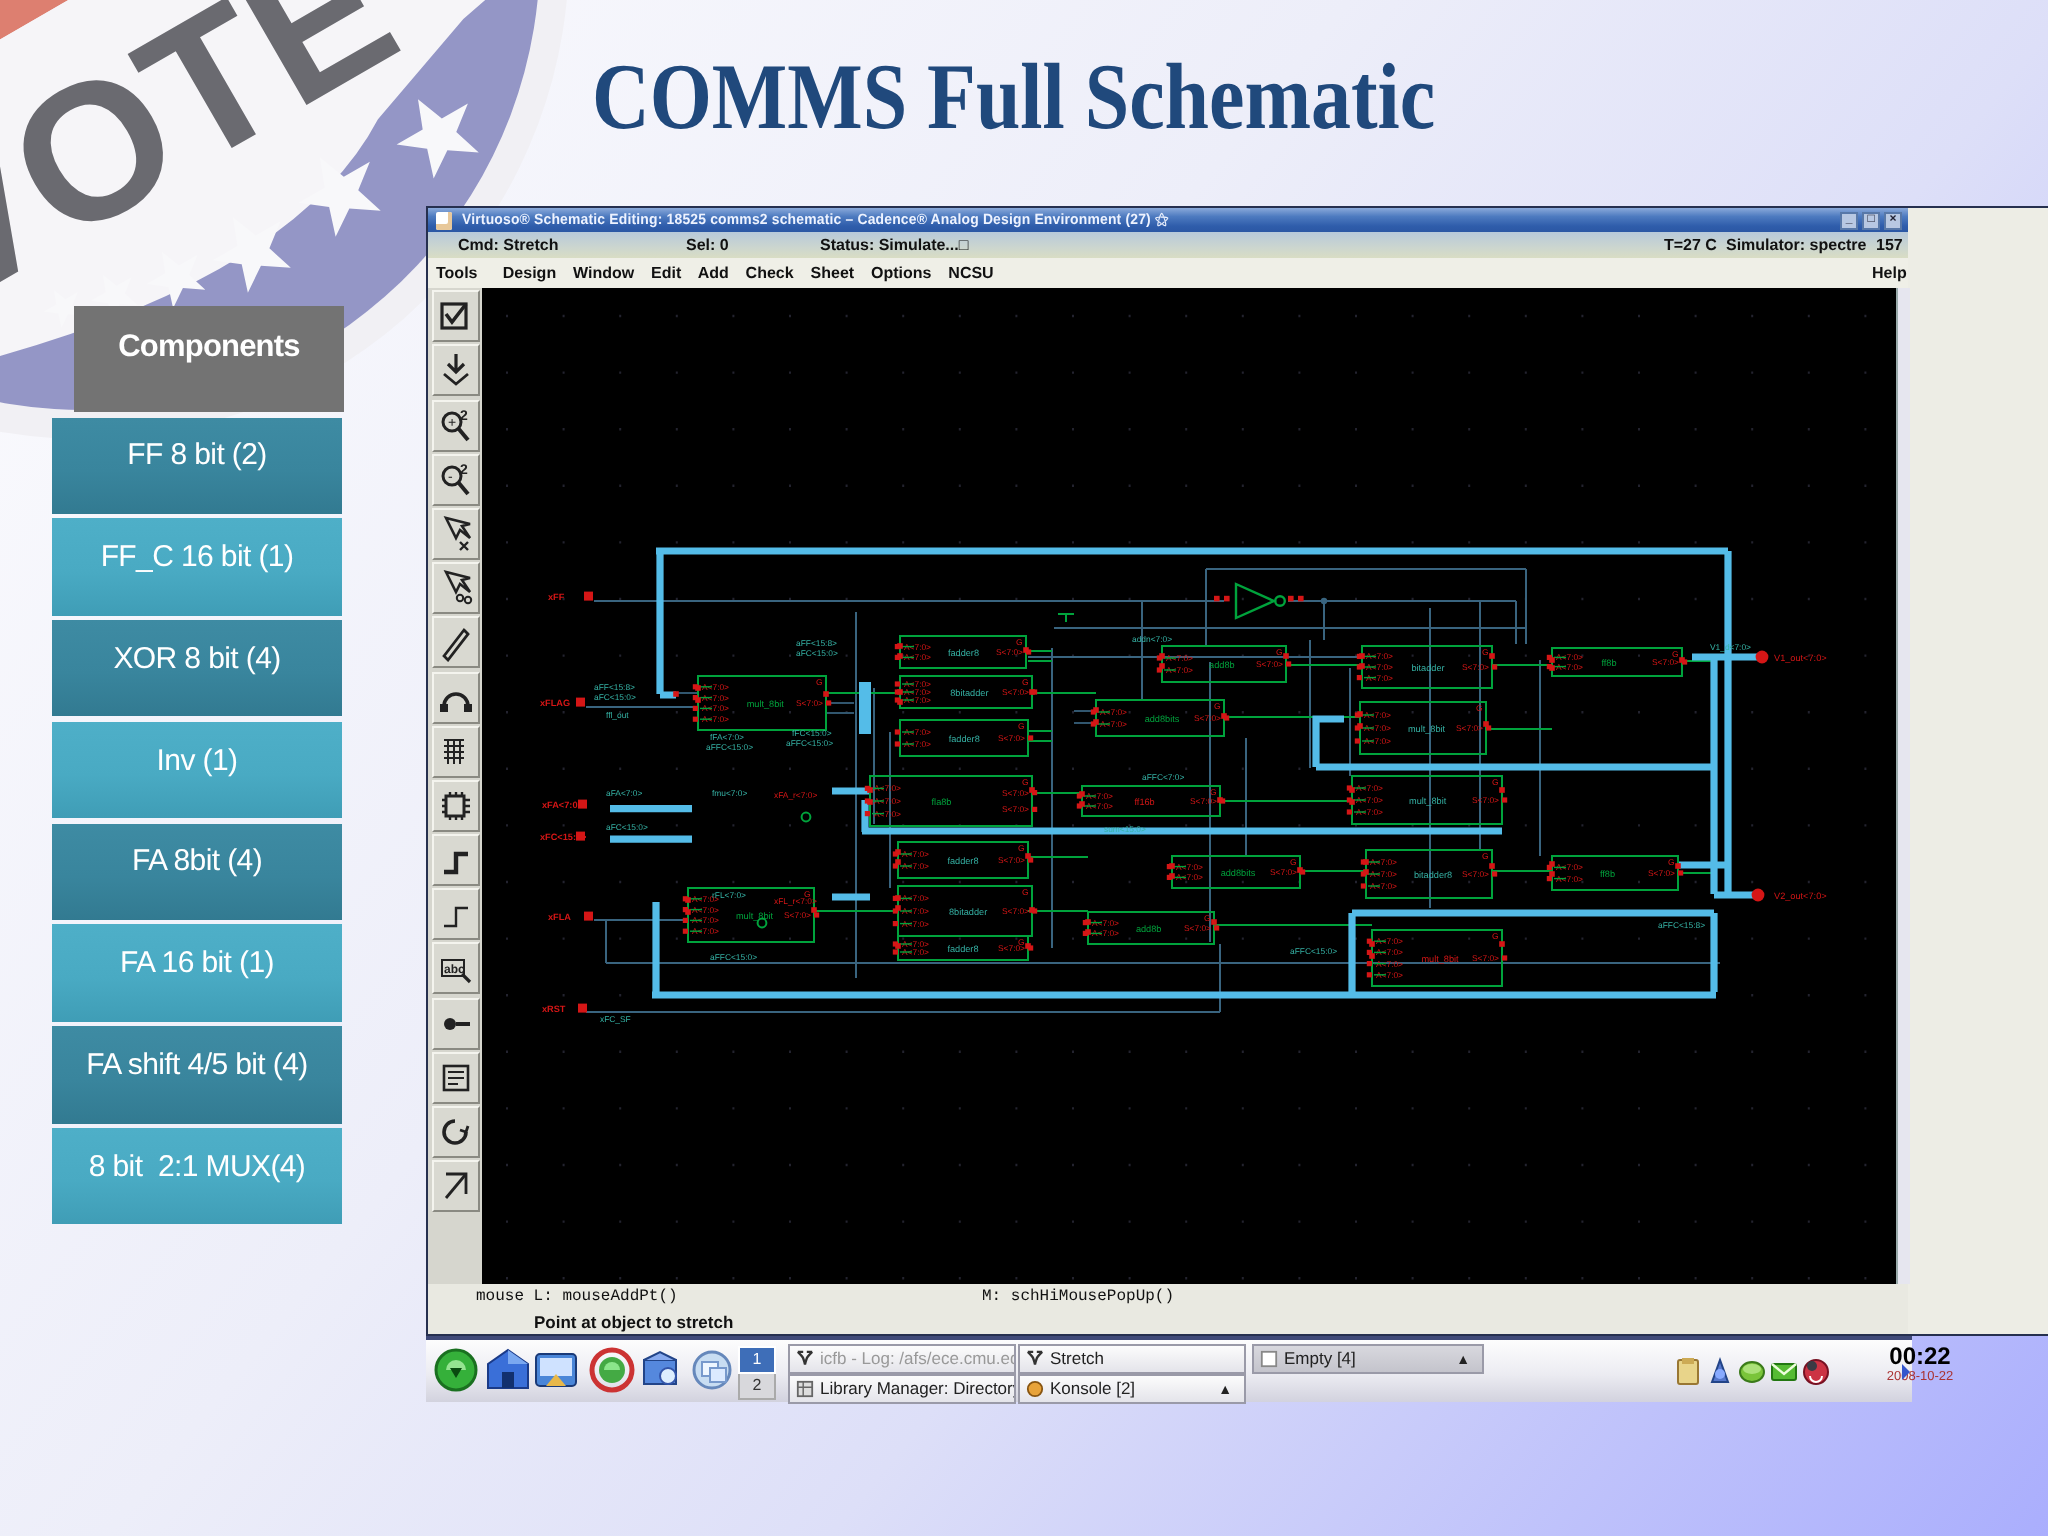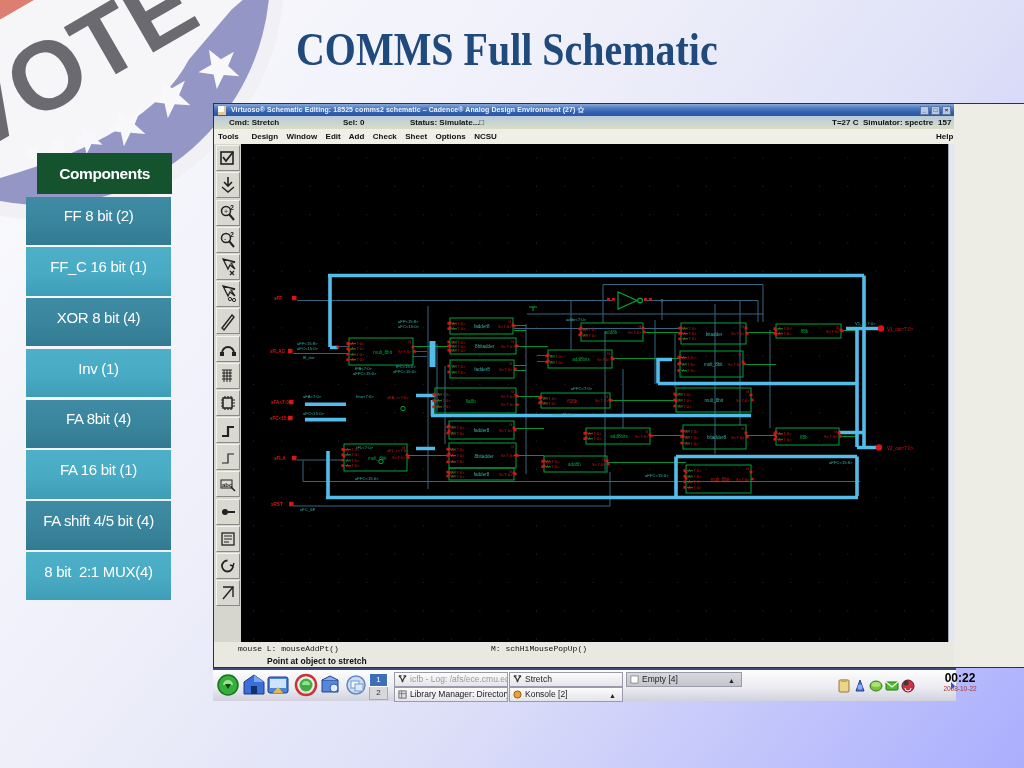--- a/index.html
+++ b/index.html
@@ -5,21 +5,21 @@
 
 html,body{margin:0;padding:0;}
 body{width:1024px;height:768px;overflow:hidden;position:relative;
   font-family:"Liberation Sans",sans-serif;
   background:linear-gradient(129deg,#fcfcfe 0%,#edeef9 41%,#dddff8 63%,#aaaefd 100%);}
 #badge{position:absolute;left:0;top:0;}
 #title{position:absolute;left:296px;top:22px;
   font-family:"Liberation Serif",serif;font-weight:bold;font-size:47px;
   color:#20497c;white-space:nowrap;transform:scaleX(0.85);transform-origin:left top;}
 #sidebar{position:absolute;left:25px;top:153px;width:147px;}
-#sb-head{background:#14532d;color:#fff;height:41px;line-height:41px;text-align:center;
+#sb-head{background:#737373;color:#fff;height:53px;line-height:41px;text-align:center;
   font-weight:bold;font-size:15.5px;letter-spacing:-0.4px;margin-left:12px;}
 .sb-btn{margin-top:2.5px;margin-left:1px;width:145px;height:48.3px;color:#fff;
   background:linear-gradient(180deg,#3e8ba3 0%,#39859d 55%,#327a91 100%);
   text-align:left;font-size:15px;letter-spacing:-0.3px;display:flex;align-items:center;justify-content:center;
   padding-bottom:10px;box-sizing:border-box;}
 .sb-btn:nth-child(odd){background:linear-gradient(180deg,#4eafc8 0%,#49aac3 55%,#3f9db6 100%);}
 #sb-head{margin-bottom:0.5px;}
 
 #win{position:absolute;left:213px;top:103px;width:854px;height:565px;
   background:#ededE5;border:1.5px solid #26304f;box-sizing:border-box;}

